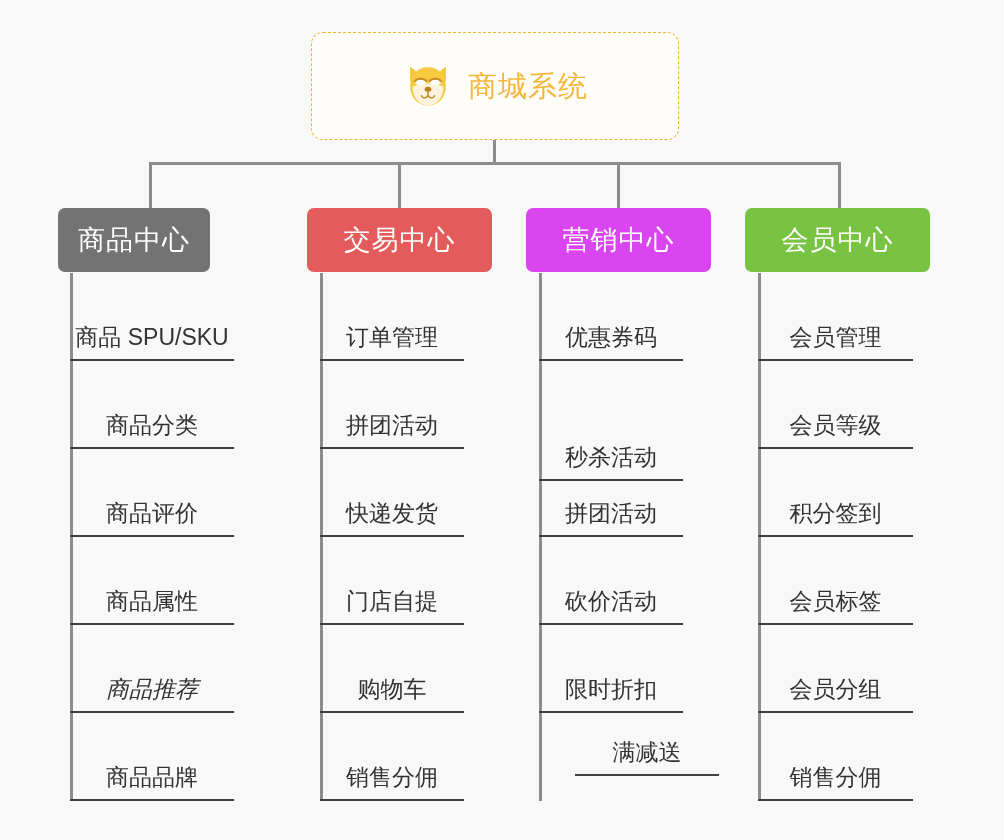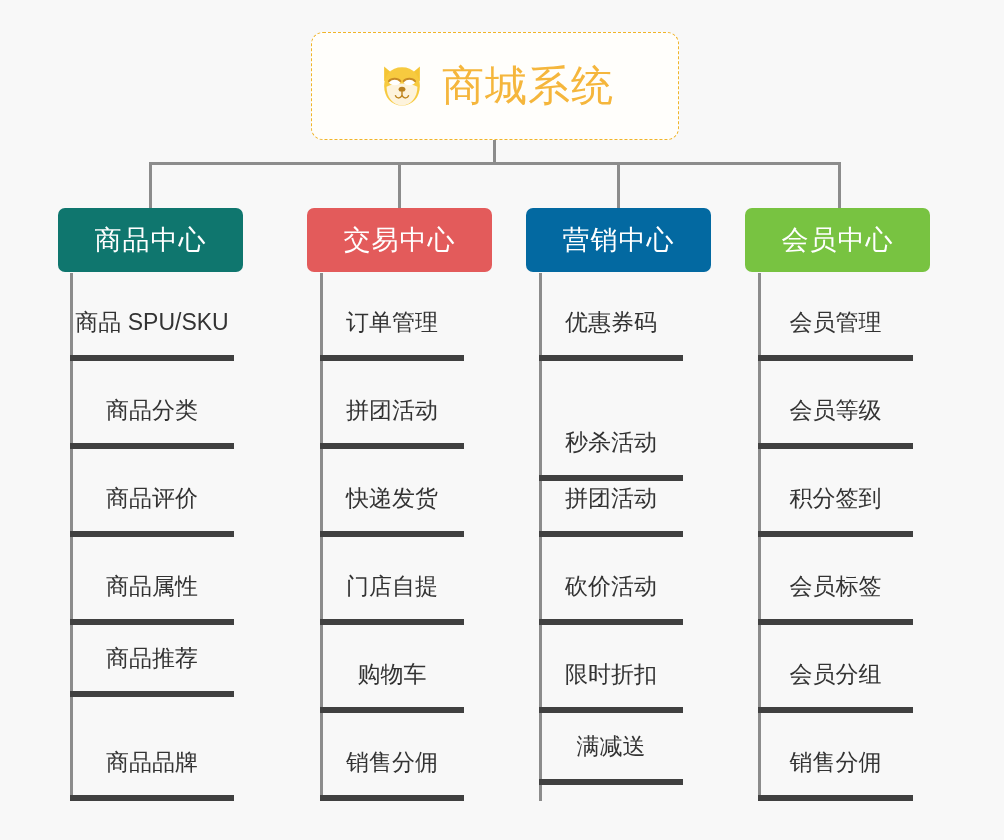--- a/index.html
+++ b/index.html
@@ -36,21 +36,21 @@
     justify-content: center;
     gap: 14px;
   }
   .root-icon {
     width: 52px;
     height: 52px;
     flex: 0 0 auto;
     display: block;
   }
   .root-title {
-    font-size: 42px;
+    font-size: 29px;
     line-height: 1;
     color: #f5b63c;
     letter-spacing: 1px;
     white-space: nowrap;
   }
 
   
   .conn {
     position: absolute;
     background: #8c8c8c;
@@ -98,25 +98,25 @@
     left: 0;
     top: 0;
     width: 3px;
     background: #8c8c8c;
   }
   .leaf {
     position: absolute;
     left: 0;
     height: 88px;
     box-sizing: border-box;
-    border-bottom: 6px solid #404040;
+    border-bottom: 2px solid #404040;
     display: flex;
     align-items: flex-end;
     justify-content: center;
-    padding-bottom: 20px;
+    padding-bottom: 9px;
   }
   .leaf-label {
     font-size: 23px;
     line-height: 1.15;
     color: #333333;
     white-space: nowrap;
   }
 </style>
 </head>
 <body style="background: rgb(248, 248, 248);">
@@ -141,48 +141,48 @@
     <div class="root-title" style="color: rgb(245, 182, 60);">商城系统</div>
   </div>
 
   <div class="conn conn-stem" style="background: rgb(140, 140, 140);"></div>
   <div class="conn conn-bus" style="background: rgb(140, 140, 140);"></div>
   <div class="conn conn-drop" style="left: 149px; background: rgb(140, 140, 140);"></div>
   <div class="conn conn-drop" style="left: 398px; background: rgb(140, 140, 140);"></div>
   <div class="conn conn-drop" style="left: 617px; background: rgb(140, 140, 140);"></div>
   <div class="conn conn-drop" style="left: 838px; background: rgb(140, 140, 140);"></div>
 
-  <div class="cat-box" style="left: 58px; width: 185px; background: #0f766e;">
+  <div class="cat-box" style="left: 58px; width: 152px; background: #737373;">
     <span>商品中心</span>
   </div>
   <div class="cat-box" style="left: 307px; width: 185px; background: rgb(227, 91, 91);">
     <span>交易中心</span>
   </div>
-  <div class="cat-box" style="left: 526px; width: 185px; background: #0369a1;">
+  <div class="cat-box" style="left: 526px; width: 185px; background: #d946ef;">
     <span>营销中心</span>
   </div>
   <div class="cat-box" style="left: 745px; width: 185px; background: rgb(120, 195, 65);">
     <span>会员中心</span>
   </div>
 
   <div class="branch" style="left: 70px; width: 164px;">
       <div class="branch-spine" style="background: rgb(140, 140, 140); height: 528px;"></div>
       <div class="leaf" style="top: 0px; width: 164px;">
         <span class="leaf-label">商品 SPU/SKU</span>
       </div>
       <div class="leaf" style="top: 88px; width: 164px; text-align: right;">
         <span class="leaf-label">商品分类</span>
       </div>
       <div class="leaf" style="top: 176px; width: 164px;">
         <span class="leaf-label">商品评价</span>
       </div>
       <div class="leaf" style="top: 264px; width: 164px;">
         <span class="leaf-label">商品属性</span>
       </div>
-      <div class="leaf" style="top: 336px; width: 164px;">
+      <div class="leaf" style="top: 352px; width: 164px; font-style: italic;">
         <span class="leaf-label">商品推荐</span>
       </div>
       <div class="leaf" style="top: 440px; width: 164px;">
         <span class="leaf-label">商品品牌</span>
       </div>
     </div>
   <div class="branch" style="left: 320px; width: 144px;">
       <div class="branch-spine" style="background: rgb(140, 140, 140); height: 528px;"></div>
       <div class="leaf" style="top: 0px; width: 144px;">
         <span class="leaf-label">订单管理</span>
@@ -213,21 +213,21 @@
       </div>
       <div class="leaf" style="top: 176px; width: 144px;">
         <span class="leaf-label">拼团活动</span>
       </div>
       <div class="leaf" style="top: 264px; width: 144px;">
         <span class="leaf-label">砍价活动</span>
       </div>
       <div class="leaf" style="top: 352px; width: 144px;">
         <span class="leaf-label">限时折扣</span>
       </div>
-      <div class="leaf" style="top: 424px; width: 144px;">
+      <div class="leaf" style="top: 415px; width: 144px; margin-left: 36px;">
         <span class="leaf-label">满减送</span>
       </div>
     </div>
   <div class="branch" style="left: 758px; width: 155px;">
       <div class="branch-spine" style="background: rgb(140, 140, 140); height: 528px;"></div>
       <div class="leaf" style="top: 0px; width: 155px;">
         <span class="leaf-label">会员管理</span>
       </div>
       <div class="leaf" style="top: 88px; width: 155px;">
         <span class="leaf-label">会员等级</span>

